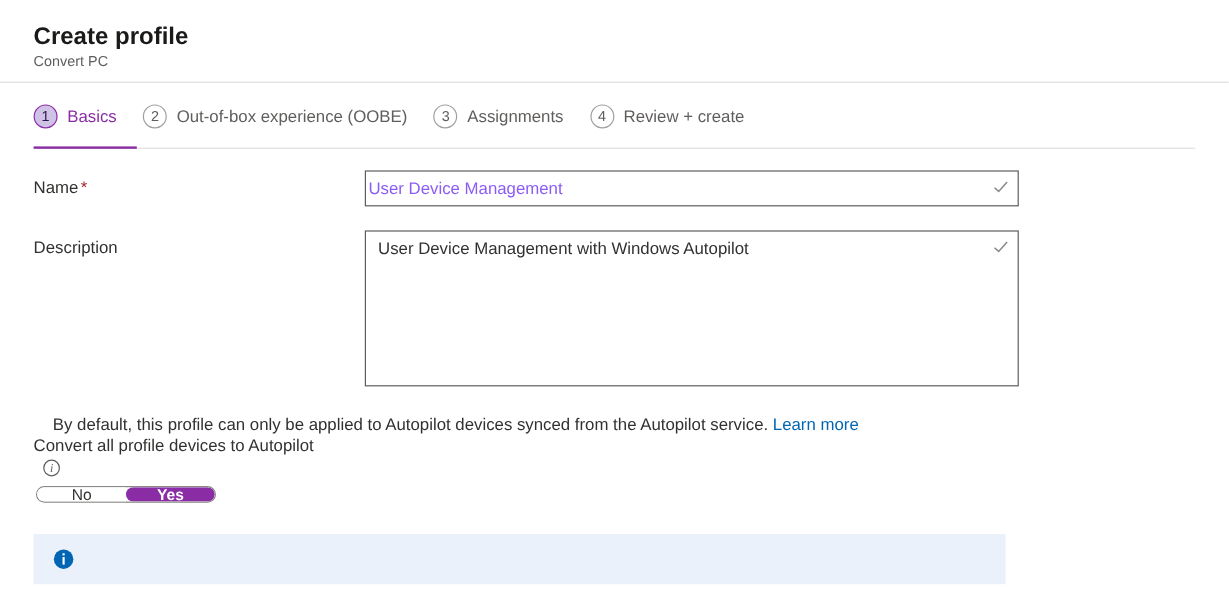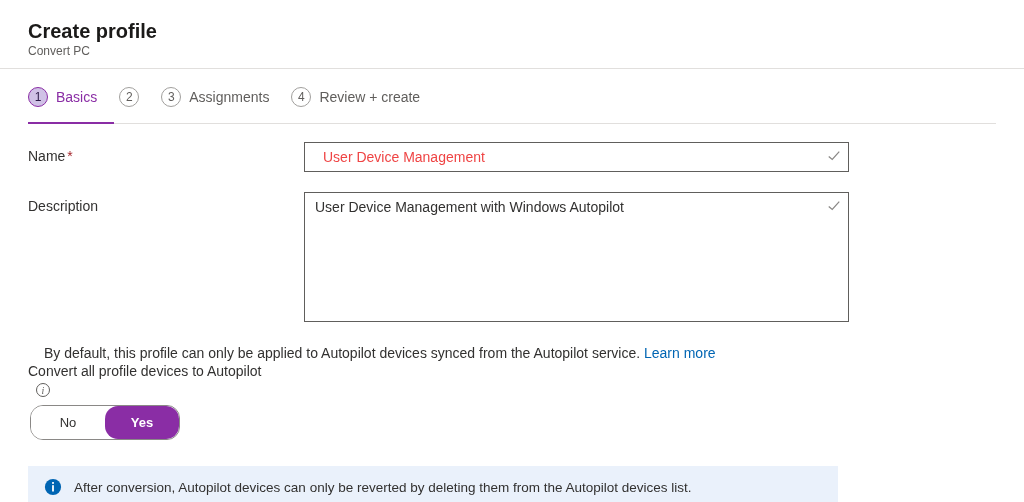--- a/index.html
+++ b/index.html
@@ -86,25 +86,25 @@
     color: #a4262c;
     margin-left: 2px;
   }
   .field-wrap {
     position: relative;
     width: 545px;
   }
   .text-input {
     width: 100%;
     height: 30px;
-    padding: 4px 34px 4px 18px;
+    padding: 4px 34px 4px 2px;
     border: 1px solid #605e5c;
     font-family: inherit;
     font-size: 14px;
-    color: #ef4444;
+    color: #8b5cf6;
     outline: none;
   }
   .text-area {
     width: 100%;
     height: 130px;
     padding: 6px 34px 12px 10px;
     border: 1px solid #605e5c;
     font-family: inherit;
     font-size: 14px;
     color: #323130;
@@ -147,21 +147,21 @@
     font-size: 10px;
     font-style: italic;
     color: #605e5c;
     margin-left: 8px;
     margin-top: 4px;
     font-family: Georgia, serif;
   }
   .toggle {
     display: flex;
     width: 150px;
-    height: 35px;
+    height: 14px;
     border: 1px solid #8a8886;
     border-radius: 13px;
     overflow: hidden;
     margin-top: 8px;
     margin-left: 2px;
     cursor: pointer;
     text-align: right;
   }
   .toggle .opt {
     flex: 1;
@@ -206,20 +206,21 @@
 
 <div class="body">
 
   <div class="tabs">
     <div class="tab active">
       <span class="badge">1</span>
       <span>Basics</span>
     </div>
     <div class="tab">
       <span class="badge">2</span>
+      <span>Out-of-box experience (OOBE)</span>
     </div>
     <div class="tab">
       <span class="badge">3</span>
       <span>Assignments</span>
     </div>
     <div class="tab">
       <span class="badge">4</span>
       <span>Review + create</span>
     </div>
     <div class="tab-underline"></div>
@@ -260,16 +261,15 @@
       <div class="opt selected">Yes</div>
     </div>
   </div>
 
   <div class="info-banner">
     <svg class="banner-icon" viewBox="0 0 20 20">
       <circle cx="10" cy="10" r="9" fill="#0065b3"></circle>
       <rect x="9" y="8" width="2" height="7" fill="#fff"></rect>
       <rect x="9" y="4.5" width="2" height="2" fill="#fff"></rect>
     </svg>
-    <div class="banner-text">After conversion, Autopilot devices can only be reverted by deleting them from the Autopilot devices list.</div>
   </div>
 
 </div>
 
 </body></html>

